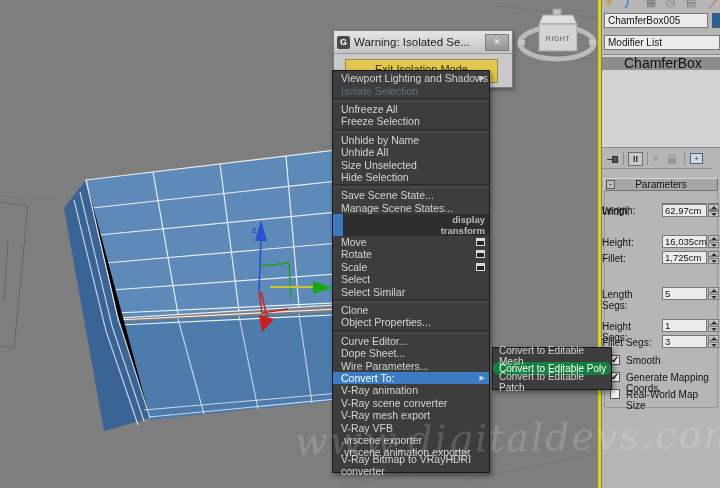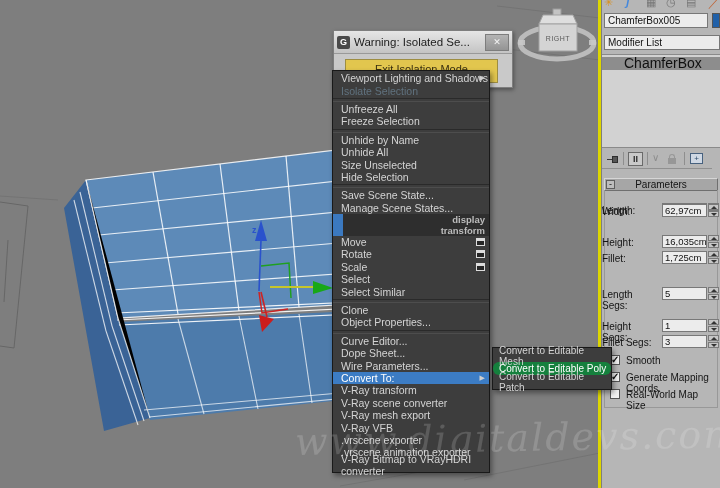--- a/index.html
+++ b/index.html
@@ -239,21 +239,21 @@
     <div class="mi">Clone</div>
     <div class="mi">Object Properties...</div>
     <div class="msep"></div>
     <div class="mi">Curve Editor...</div>
     <div class="mi">Dope Sheet...</div>
     <div class="mi">Wire Parameters...</div>
     <div class="mi hl">
       <span>Convert To:</span>
       <span class="arr">▶</span>
     </div>
-    <div class="mi">V-Ray transform</div>
+    <div class="mi">V-Ray animation</div>
     <div class="mi">V-Ray scene converter</div>
     <div class="mi">V-Ray mesh export</div>
     <div class="mi">V-Ray VFB</div>
     <div class="mi">.vrscene exporter</div>
     <div class="mi">.vrscene animation exporter</div>
     <div class="mi">V-Ray Bitmap to VRayHDRI converter</div>
   </div>
 
   <div class="submenu">
     <div class="smi">Convert to Editable Mesh</div>

